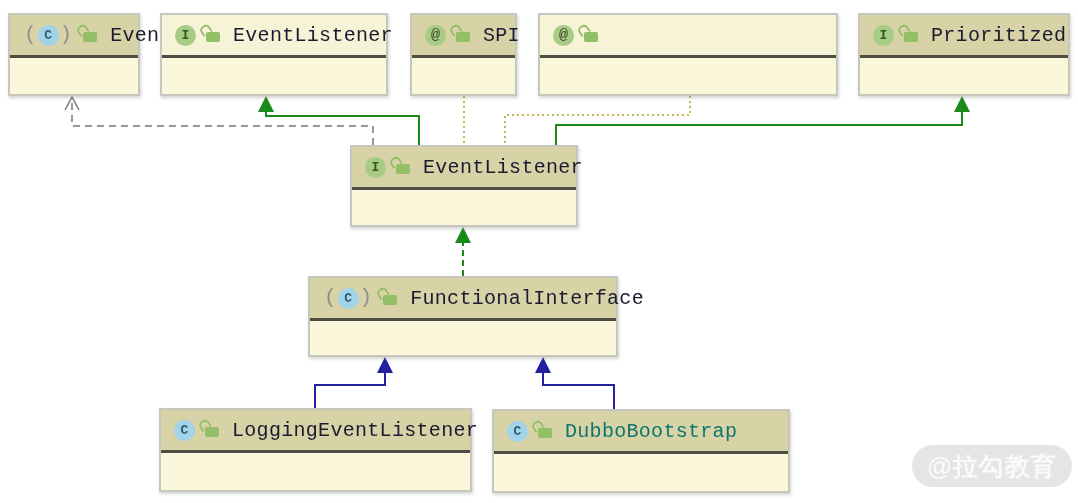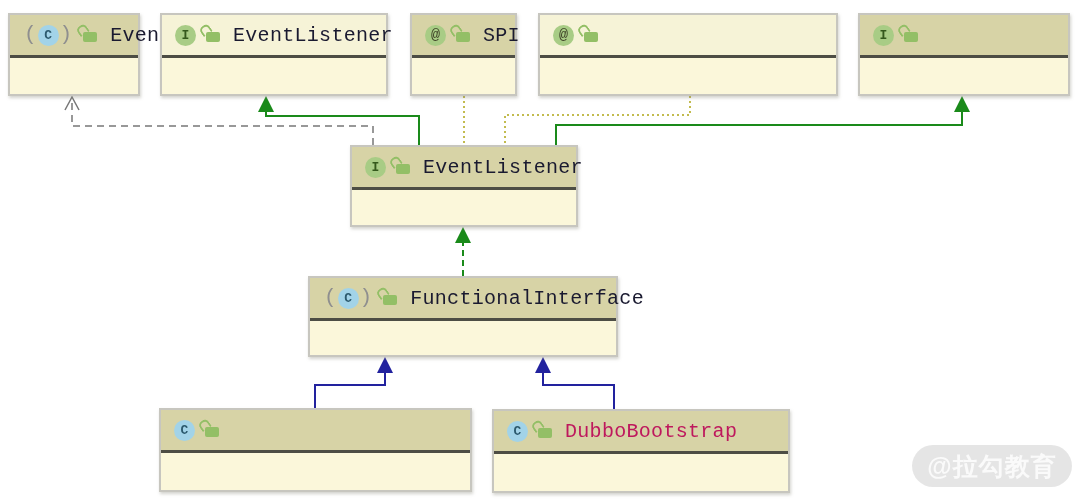--- a/index.html
+++ b/index.html
@@ -15,21 +15,21 @@
   .hdr {
     box-sizing:border-box; height:43px; display:flex; align-items:center;
     padding-left:13px; border-bottom:3px solid #4d4d44; white-space:nowrap;
   }
   .hdr.dark  { background:#d7d3a6; }
   .hdr.light { background:#f6f3d7; }
   .nbody { position:absolute; left:0; right:0; bottom:0; top:46px; background:#fbf7da; }
   .lbl {
     margin-left:13px; font-size:20px; color:#1a1a30; letter-spacing:0.3px;
   }
-  .lbl.link { color:#be185d; }
+  .lbl.link { color:#0f766e; }
   .badge {
     flex:0 0 auto; width:21px; height:21px; border-radius:50%;
     display:flex; align-items:center; justify-content:center;
     font-size:13px; font-weight:bold; line-height:1;
   }
   .badge.c { background:#a2d3e8; color:#2c5a6e; }
   .badge.i { background:#a8cc85; color:#34591c; }
   .badge.a { background:#a8cc85; color:#3f4328; font-size:15px; font-weight:normal; }
   .paren { color:#8f8f8f; font-size:21px; line-height:1; margin:0 1px; transform:translateY(-1px); }
   .lock { position:relative; width:14px; height:10px; background:#93bf66; border-radius:2px;
@@ -127,20 +127,21 @@
       <span class="badge a">@</span>
       <span class="lock"></span>
     </div>
     <div class="nbody"></div>
   </div>
 
   <div class="node" style="left:858px;top:13px;width:212px;height:83px">
     <div class="hdr dark">
       <span class="badge i">I</span>
       <span class="lock"></span>
+      <span class="lbl">Prioritized</span>
     </div>
     <div class="nbody"></div>
   </div>
 
   <div class="node" style="left:350px;top:145px;width:228px;height:82px">
     <div class="hdr dark">
       <span class="badge i">I</span>
       <span class="lock"></span>
       <span class="lbl">EventListener</span>
     </div>
@@ -155,20 +156,21 @@
       <span class="lock"></span>
       <span class="lbl">FunctionalInterface</span>
     </div>
     <div class="nbody"></div>
   </div>
 
   <div class="node" style="left:159px;top:408px;width:313px;height:84px">
     <div class="hdr dark">
       <span class="badge c">C</span>
       <span class="lock"></span>
+      <span class="lbl">LoggingEventListener</span>
     </div>
     <div class="nbody"></div>
   </div>
 
   <div class="node" style="left:492px;top:409px;width:298px;height:84px">
     <div class="hdr dark">
       <span class="badge c">C</span>
       <span class="lock"></span>
       <span class="lbl link">DubboBootstrap</span>
     </div>

